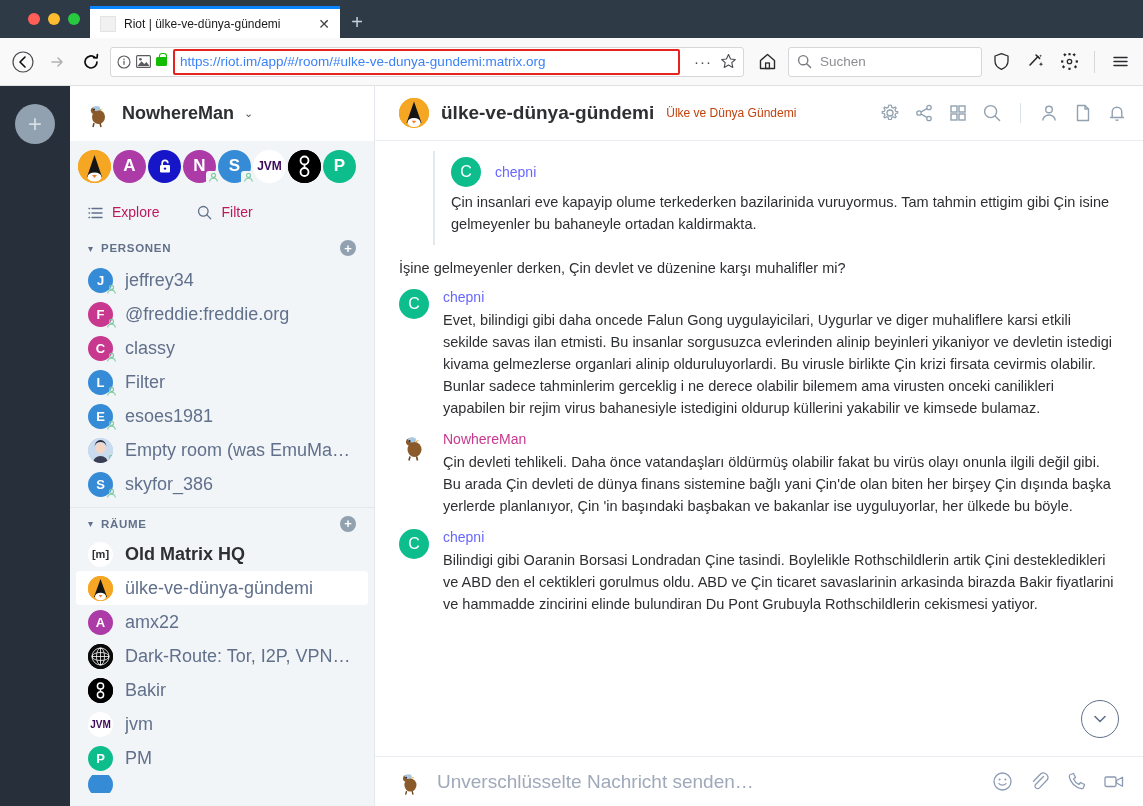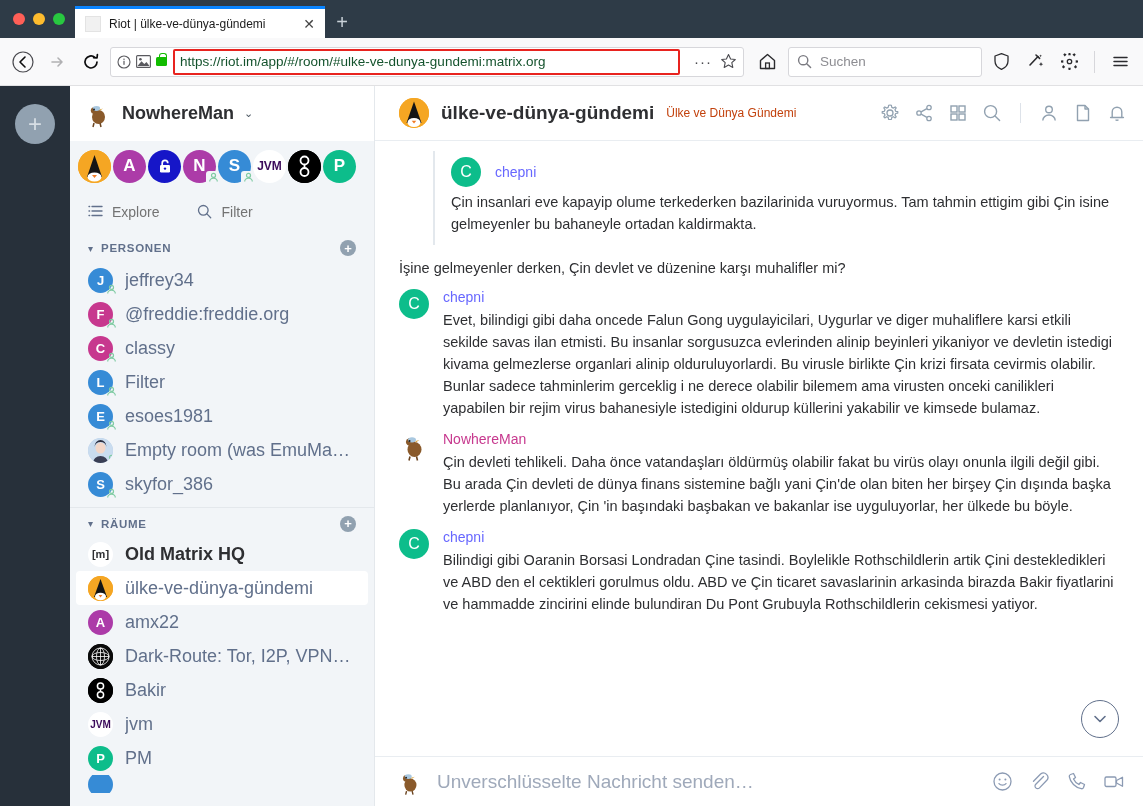--- a/index.html
+++ b/index.html
@@ -8,21 +8,21 @@
     font-family: "Liberation Sans", sans-serif;
     overflow: hidden;
     background: #fff;
   }
 
   
   #browser { width: 1143px; height: 806px; display: flex; flex-direction: column; }
 
   .tabstrip {
     height: 38px; background: #2e3b47; display: flex; align-items: flex-end;
-    padding-left: 7px; flex: none; position: relative;
+    padding-left: 22px; flex: none; position: relative;
   }
   .traffic { display: flex; align-items: center; gap: 8px; height: 38px; padding: 0 10px 0 6px; }
   .dot { width: 12px; height: 12px; border-radius: 50%; }
   .dot.red { background: #ff5f57; }
   .dot.yellow { background: #febc2e; }
   .dot.green { background: #28c840; }
 
   .tab {
     height: 32px; background: #fff; border-top: 3px solid #0a84ff;
     display: flex; align-items: center; gap: 8px;
@@ -60,21 +60,21 @@
   .ident { display: flex; align-items: center; gap: 5px; flex: none; }
   .lock { width: 11px; height: 9px; background: #12bc00; border-radius: 1.5px; position: relative; }
   .lock::before {
     content: ""; position: absolute; left: 2.5px; top: -4px; width: 6px; height: 6px;
     border: 1.5px solid #12bc00; border-bottom: none; border-radius: 3px 3px 0 0;
   }
   .urltext-box {
     flex: 1; min-width: 0; border: 2px solid #e8231f; border-radius: 2px;
     height: 26px; display: flex; align-items: center; padding: 0 5px;
   }
-  .urltext { font-size: 13.5px; color: #14532d; white-space: nowrap; overflow: hidden; }
+  .urltext { font-size: 13.5px; color: #3b82f6; white-space: nowrap; overflow: hidden; }
   .url-actions { display: flex; align-items: center; gap: 8px; padding-left: 8px; flex: none; }
   .searchbar {
     width: 194px; height: 30px; background: #fff; border: 1px solid #d7d7db; border-radius: 3px;
     display: flex; align-items: center; gap: 8px; padding: 0 8px; flex: none; margin-left: 6px;
   }
   .searchbar .ph { font-size: 13.5px; color: #8d8d92; text-align: center; }
   .navsep { width: 1px; height: 22px; background: #d7d7db; margin: 0 6px; }
 
   
   #app { flex: 1; display: flex; min-height: 0; background: #fff; }
@@ -112,21 +112,21 @@
   }
   .mini-av .dmtag {
     position: absolute; right: -4px; bottom: -2px; width: 14px; height: 14px;
     border-radius: 3px; background: #f2f5f8;
     display: flex; align-items: center; justify-content: center;
   }
 
   .explore-row {
     height: 42px; display: flex; align-items: center; padding: 0 18px; gap: 10px; flex: none;
   }
-  .explore-item { display: flex; align-items: flex-start; gap: 9px; color: #737373; font-size: 14px; }
+  .explore-item { display: flex; align-items: flex-end; gap: 9px; color: #be185d; font-size: 14px; }
   .explore-item.filter { margin-left: 28px; }
 
   .section-head {
     height: 30px; display: flex; align-items: center; padding: 0 18px; gap: 8px; flex: none;
   }
   .section-head .caret { color: #61708b; font-size: 10px; }
   .section-head .lbl {
     font-size: 11.5px; font-weight: 700; color: #61708b; letter-spacing: .7px; flex: 1;
   }
   .section-head .addbtn {

